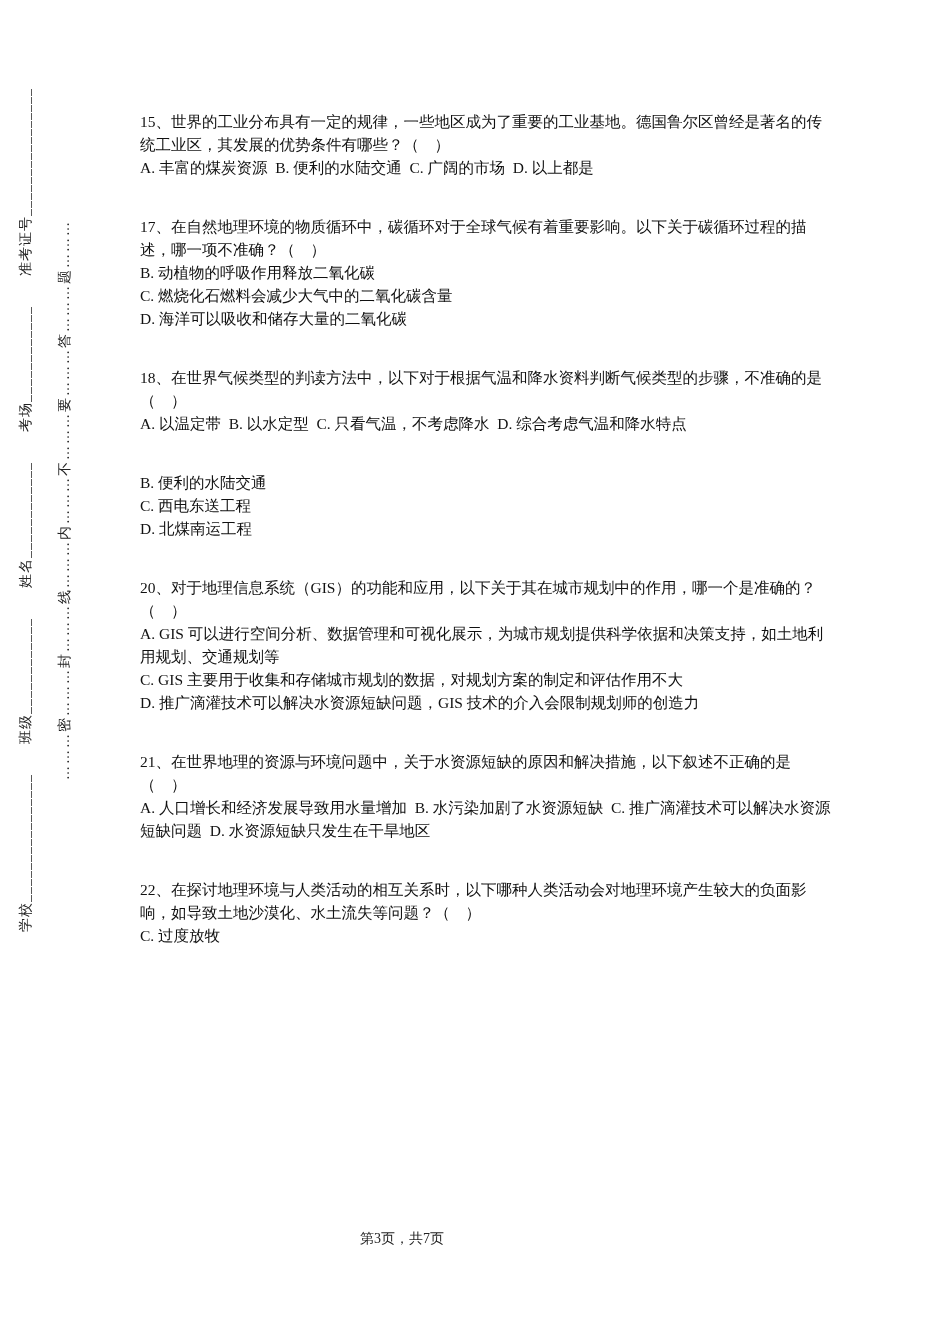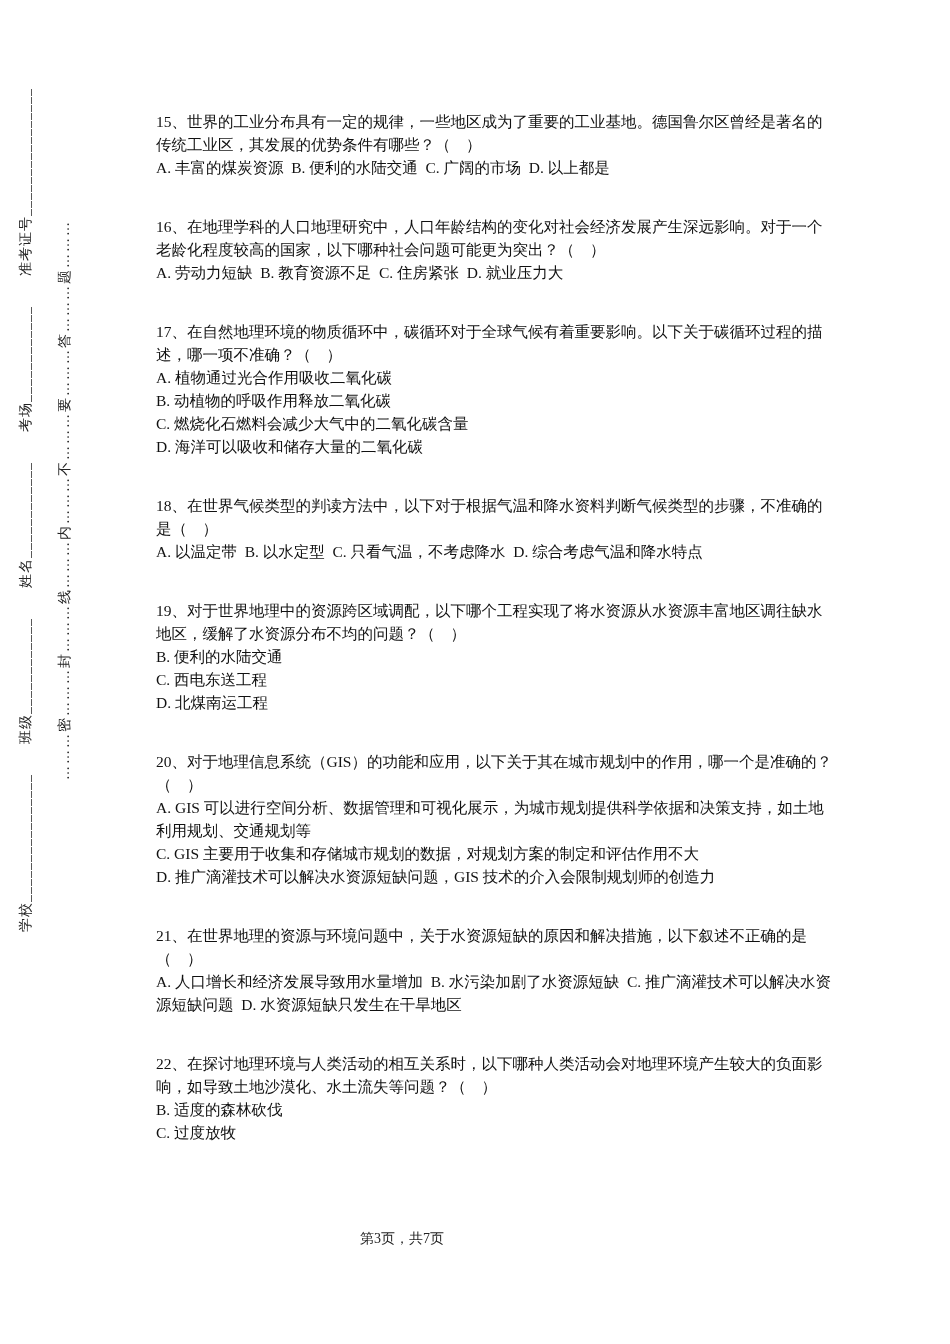--- a/index.html
+++ b/index.html
@@ -46,21 +46,21 @@
     text-align: center;
     color: #222222;
   }
 
   .content {
     position: absolute;
     left: 140px;
     top: 110px;
     width: 692px;
   }
-  .question { margin-bottom: 36px; margin-left: 16px; }
+  .question { margin-bottom: 36px; }
   .stem, .opt {
     font-size: 15.5px;
     line-height: 23px;
     white-space: pre-wrap;
     word-break: break-all;
   }
 
   .footer {
     position: absolute;
     top: 1230px;
@@ -80,60 +80,53 @@
 
   <div class="margin-seal">………密………封………线………内………不………要………答………题………</div>
 
   <main class="content">
 
     <section class="question">
       <p class="stem">15、世界的工业分布具有一定的规律，一些地区成为了重要的工业基地。德国鲁尔区曾经是著名的传统工业区，其发展的优势条件有哪些？（　）</p>
       <p class="opt">A. 丰富的煤炭资源  B. 便利的水陆交通  C. 广阔的市场  D. 以上都是</p>
     </section>
 
-    <section class="question">
-      <p class="stem">16、在地理学科的人口地理研究中，人口年龄结构的变化对社会经济发展产生深远影响。对于一个老龄化程度较高的国家，以下哪种社会问题可能更为突出？（　）</p>
-      <p class="opt">A. 劳动力短缺  B. 教育资源不足  C. 住房紧张  D. 就业压力大</p>
-    </section>
 
     <section class="question">
       <p class="stem">17、在自然地理环境的物质循环中，碳循环对于全球气候有着重要影响。以下关于碳循环过程的描述，哪一项不准确？（　）</p>
-      <p class="opt">A. 植物通过光合作用吸收二氧化碳</p>
       <p class="opt">B. 动植物的呼吸作用释放二氧化碳</p>
       <p class="opt">C. 燃烧化石燃料会减少大气中的二氧化碳含量</p>
       <p class="opt">D. 海洋可以吸收和储存大量的二氧化碳</p>
     </section>
 
     <section class="question">
       <p class="stem">18、在世界气候类型的判读方法中，以下对于根据气温和降水资料判断气候类型的步骤，不准确的是（　）</p>
       <p class="opt">A. 以温定带  B. 以水定型  C. 只看气温，不考虑降水  D. 综合考虑气温和降水特点</p>
     </section>
 
     <section class="question">
-      <p class="stem">19、对于世界地理中的资源跨区域调配，以下哪个工程实现了将水资源从水资源丰富地区调往缺水地区，缓解了水资源分布不均的问题？（　）</p>
       <p class="opt">B. 便利的水陆交通</p>
       <p class="opt">C. 西电东送工程</p>
       <p class="opt">D. 北煤南运工程</p>
     </section>
 
     <section class="question">
       <p class="stem">20、对于地理信息系统（GIS）的功能和应用，以下关于其在城市规划中的作用，哪一个是准确的？（　）</p>
       <p class="opt">A. GIS 可以进行空间分析、数据管理和可视化展示，为城市规划提供科学依据和决策支持，如土地利用规划、交通规划等</p>
       <p class="opt">C. GIS 主要用于收集和存储城市规划的数据，对规划方案的制定和评估作用不大</p>
       <p class="opt">D. 推广滴灌技术可以解决水资源短缺问题，GIS 技术的介入会限制规划师的创造力</p>
     </section>
 
     <section class="question">
       <p class="stem">21、在世界地理的资源与环境问题中，关于水资源短缺的原因和解决措施，以下叙述不正确的是（　）</p>
       <p class="opt">A. 人口增长和经济发展导致用水量增加  B. 水污染加剧了水资源短缺  C. 推广滴灌技术可以解决水资源短缺问题  D. 水资源短缺只发生在干旱地区</p>
     </section>
 
     <section class="question">
       <p class="stem">22、在探讨地理环境与人类活动的相互关系时，以下哪种人类活动会对地理环境产生较大的负面影响，如导致土地沙漠化、水土流失等问题？（　）</p>
-      <p class="opt">B. 适度的森林砍伐</p>
       <p class="opt">C. 过度放牧</p>
     </section>
 
   </main>
 
   <footer class="footer">第3页，共7页</footer>
 
 </div>
 
 </body></html>

